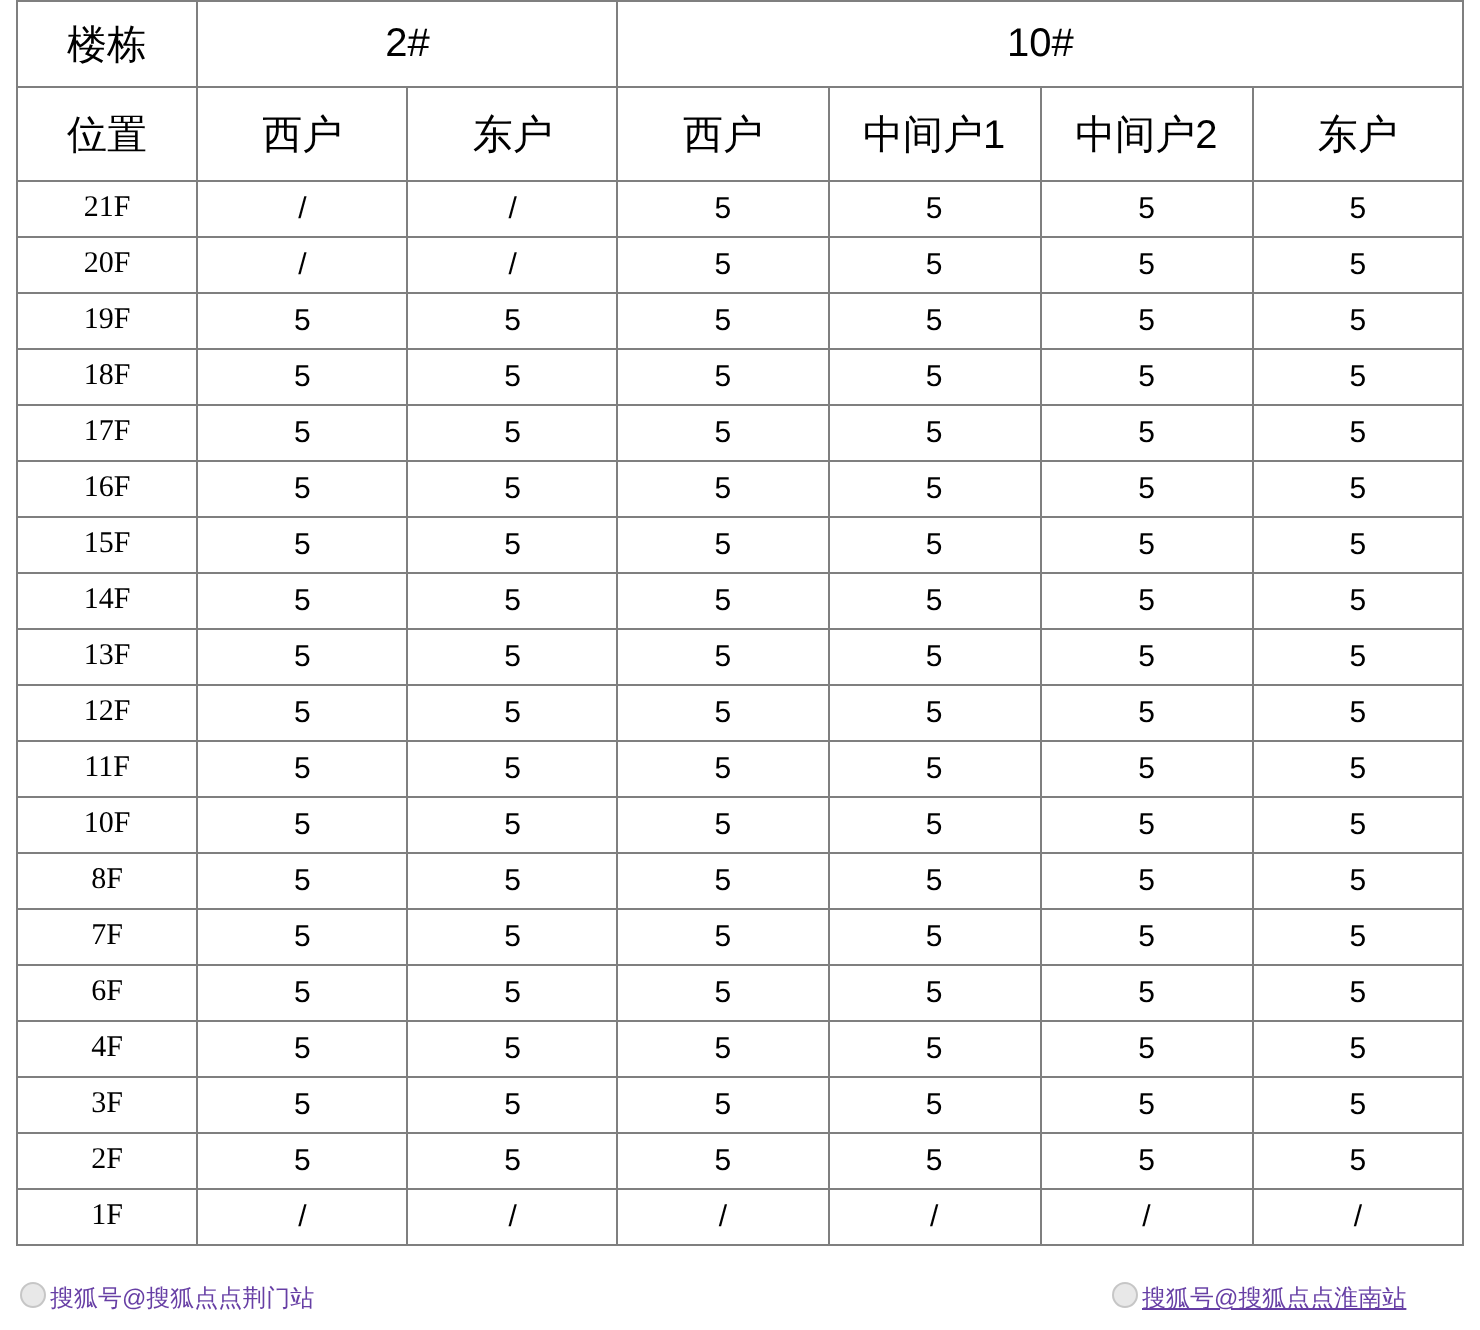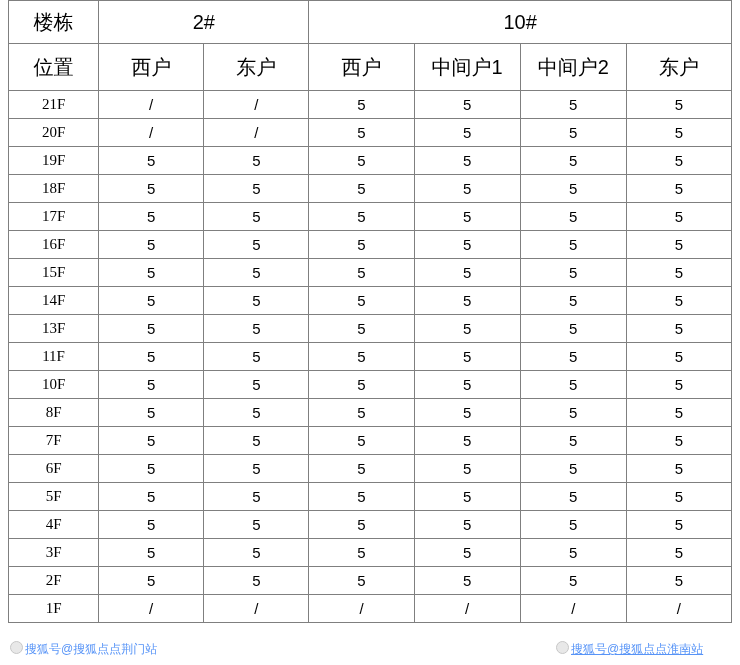--- a/index.html
+++ b/index.html
@@ -45,21 +45,21 @@
   tr.r-data td  { height: 27px; font-size: 15px; }
   tr.r-last td  { height: 27px; font-size: 15px; }
 
   td.orange { background: #F28322; }
   td.slash  { background: #ffffff; color: #000000; }
   td.rowlabel { background: #ffffff; font-size: 15px; font-family: Liberation Serif, serif; }
 
   .watermark {
     position: absolute;
     font-size: 12px;
-    color: #3b82f6;
+    color: #4c1d95;
     white-space: nowrap;
     opacity: 0.85;
     pointer-events: none;
   }
   .wm-left { left: 10px; top: 641px; }
   .wm-right { left: 556px; top: 641px; text-decoration: underline; }
   .wm-icon {
     display: inline-block;
     width: 11px;
     height: 11px;
@@ -176,20 +176,29 @@
       <tr class="r-data">
         <td class="rowlabel">13F</td>
         <td class="orange">5</td>
         <td class="orange">5</td>
         <td class="orange">5</td>
         <td class="orange">5</td>
         <td class="orange">5</td>
         <td class="orange">5</td>
       </tr>
       <tr class="r-data">
+        <td class="rowlabel">12F</td>
+        <td class="orange">5</td>
+        <td class="orange">5</td>
+        <td class="orange">5</td>
+        <td class="orange">5</td>
+        <td class="orange">5</td>
+        <td class="orange">5</td>
+      </tr>
+      <tr class="r-data">
         <td class="rowlabel">11F</td>
         <td class="orange">5</td>
         <td class="orange">5</td>
         <td class="orange">5</td>
         <td class="orange">5</td>
         <td class="orange">5</td>
         <td class="orange">5</td>
       </tr>
       <tr class="r-data">
         <td class="rowlabel">10F</td>
@@ -213,29 +222,20 @@
         <td class="rowlabel">7F</td>
         <td class="orange">5</td>
         <td class="orange">5</td>
         <td class="orange">5</td>
         <td class="orange">5</td>
         <td class="orange">5</td>
         <td class="orange">5</td>
       </tr>
       <tr class="r-data">
         <td class="rowlabel">6F</td>
-        <td class="orange">5</td>
-        <td class="orange">5</td>
-        <td class="orange">5</td>
-        <td class="orange">5</td>
-        <td class="orange">5</td>
-        <td class="orange">5</td>
-      </tr>
-      <tr class="r-data">
-        <td class="rowlabel">5F</td>
         <td class="orange">5</td>
         <td class="orange">5</td>
         <td class="orange">5</td>
         <td class="orange">5</td>
         <td class="orange">5</td>
         <td class="orange">5</td>
       </tr>
       <tr class="r-data">
         <td class="rowlabel">4F</td>
         <td class="orange">5</td>

